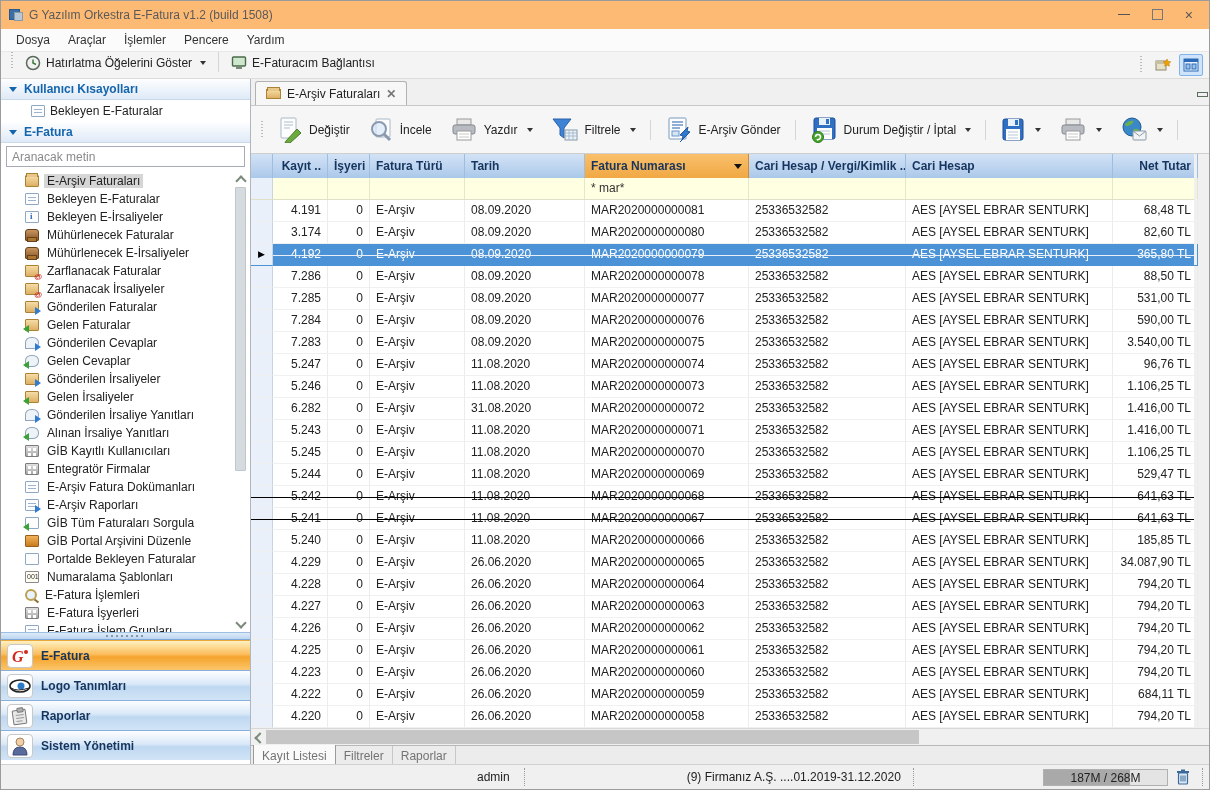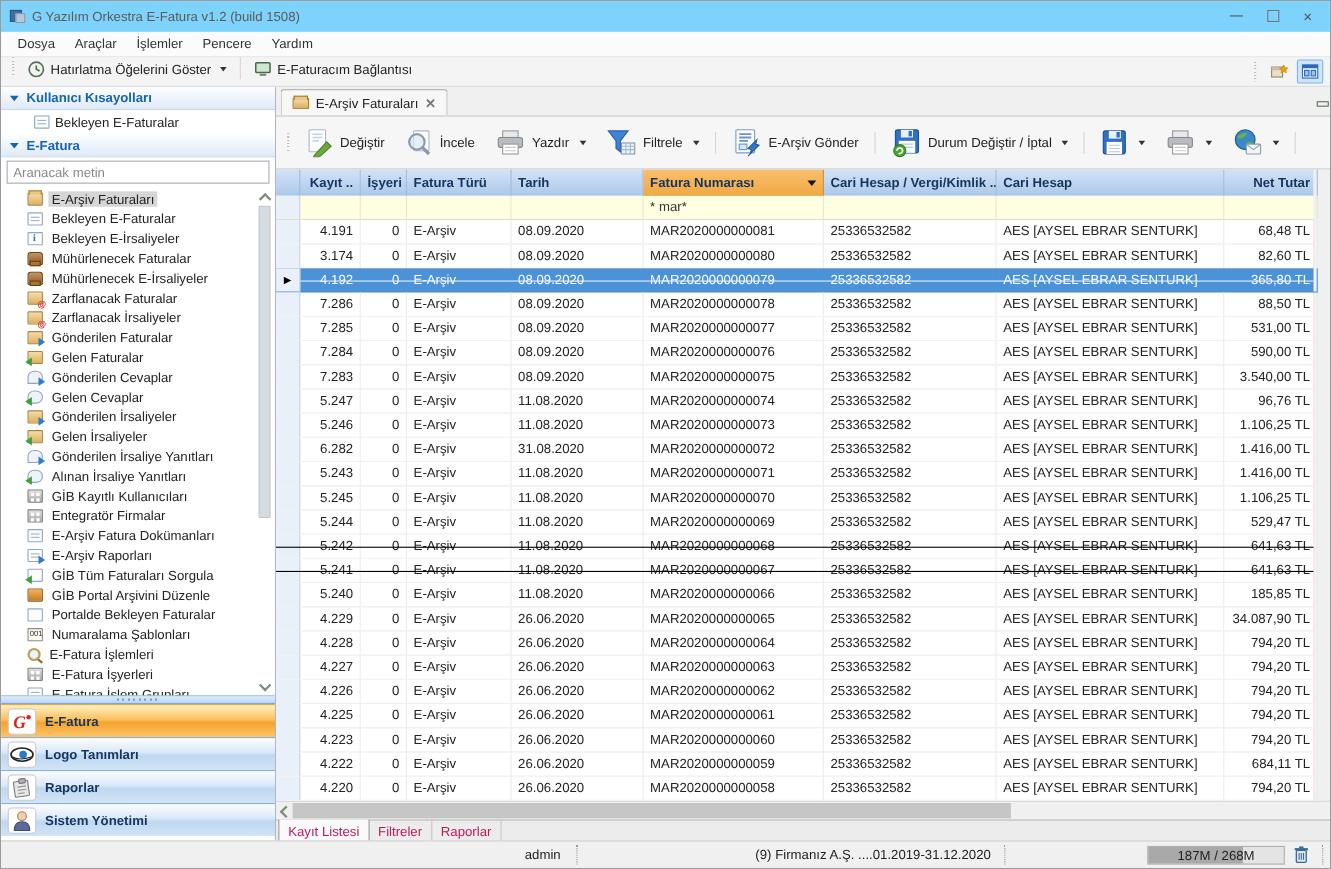--- a/index.html
+++ b/index.html
@@ -1,21 +1,21 @@
 <!DOCTYPE html>
 <html><head>
 <meta charset="utf-8">
 <style>
   * { box-sizing: border-box; margin: 0; padding: 0; }
   html,body { background:#e8e8e8; }
   body { font-family:"Liberation Sans", sans-serif; font-size:12px; color:#222; }
   .window { width:1210px; height:790px; background:#f0f0f0; border:1px solid #9b9b9b; position:relative; overflow:hidden; }
 
   
-  .titlebar { height:28px; background:#7dd3fc; display:flex; align-items:center; padding:0 8px; }
+  .titlebar { height:28px; background:#fdba74; display:flex; align-items:center; padding:0 8px; }
   .titlebar .appicon { width:14px; height:12px; margin-right:6px; position:relative; flex:none; }
   .titlebar .appicon::before { content:""; position:absolute; left:0; top:0; width:9px; height:9px; background:#3a6ea5; border:1px solid #2a5a8a; }
   .titlebar .appicon::after { content:""; position:absolute; right:0; bottom:0; width:7px; height:7px; background:#b8c8d8; border:1px solid #8a9aa8; }
   .title-text { color:#5a5a5a; font-size:12px; }
   .win-controls { margin-left:auto; display:flex; gap:22px; color:#555; font-size:14px; padding-right:8px; }
   .win-controls span { cursor:default; line-height:20px; }
   .wc-max { font-size:12px; border:1px solid #777; width:11px; height:11px; display:inline-block; margin-top:4px; }
   .wc-min { display:inline-block; width:12px; border-bottom:1px solid #555; height:10px; }
 
   
@@ -140,21 +140,21 @@
   
   .hscroll { height:17px; background:#f0f0f0; border-top:1px solid #d8d8d8; display:flex; align-items:center; }
   .hscroll .scroll-arrow { width:15px; height:13px; }
   .arrow-left::before { content:""; position:absolute; left:5px; top:3px; width:6px; height:6px; border-left:2px solid #7b8a7b; border-top:2px solid #7b8a7b; transform:rotate(-45deg); }
   .arrow-right::before { content:""; position:absolute; left:2px; top:3px; width:6px; height:6px; border-left:2px solid #7b8a7b; border-top:2px solid #7b8a7b; transform:rotate(135deg); }
   .hscroll .track { flex:1; height:100%; position:relative; }
   .hscroll .thumb { position:absolute; top:1px; bottom:1px; left:0; width:68%; background:#c6c6c6; }
 
   
   .bottom-tabs { height:22px; background:#ececec; border-top:1px solid #b8b8b8; display:flex; align-items:stretch; padding-left:2px; }
-  .btab { padding:0 8px; line-height:21px; color:#be185d; border-right:1px solid #c8c8c8; }
+  .btab { padding:0 8px; line-height:21px; color:#737373; border-right:1px solid #c8c8c8; }
   .btab.active { background:#fafafa; border:1px solid #9a9a9a; border-top:none; margin-top:-1px; line-height:22px; }
 
   
   .statusbar { height:25px; background:#f0f0f0; border-top:1px solid #d0d0d0; display:flex; align-items:center; position:absolute; left:0; right:0; bottom:0; }
   .st-sep { width:1px; align-self:stretch; margin:3px 4px; border-left:1px dotted #9a9a9a; }
   .st-user { margin-left:466px; padding:0 10px; }
   .st-company { margin-left:150px; padding:0 8px; }
   .mem-gauge { margin-left:auto; width:125px; height:17px; border:1px solid #b0b0b0; background:#e4e4e4; position:relative; }
   .mem-fill { position:absolute; left:0; top:0; bottom:0; width:70%; background:#a9a9a9; }
   .mem-text { position:absolute; inset:0; text-align:center; line-height:16px; color:#222; }

